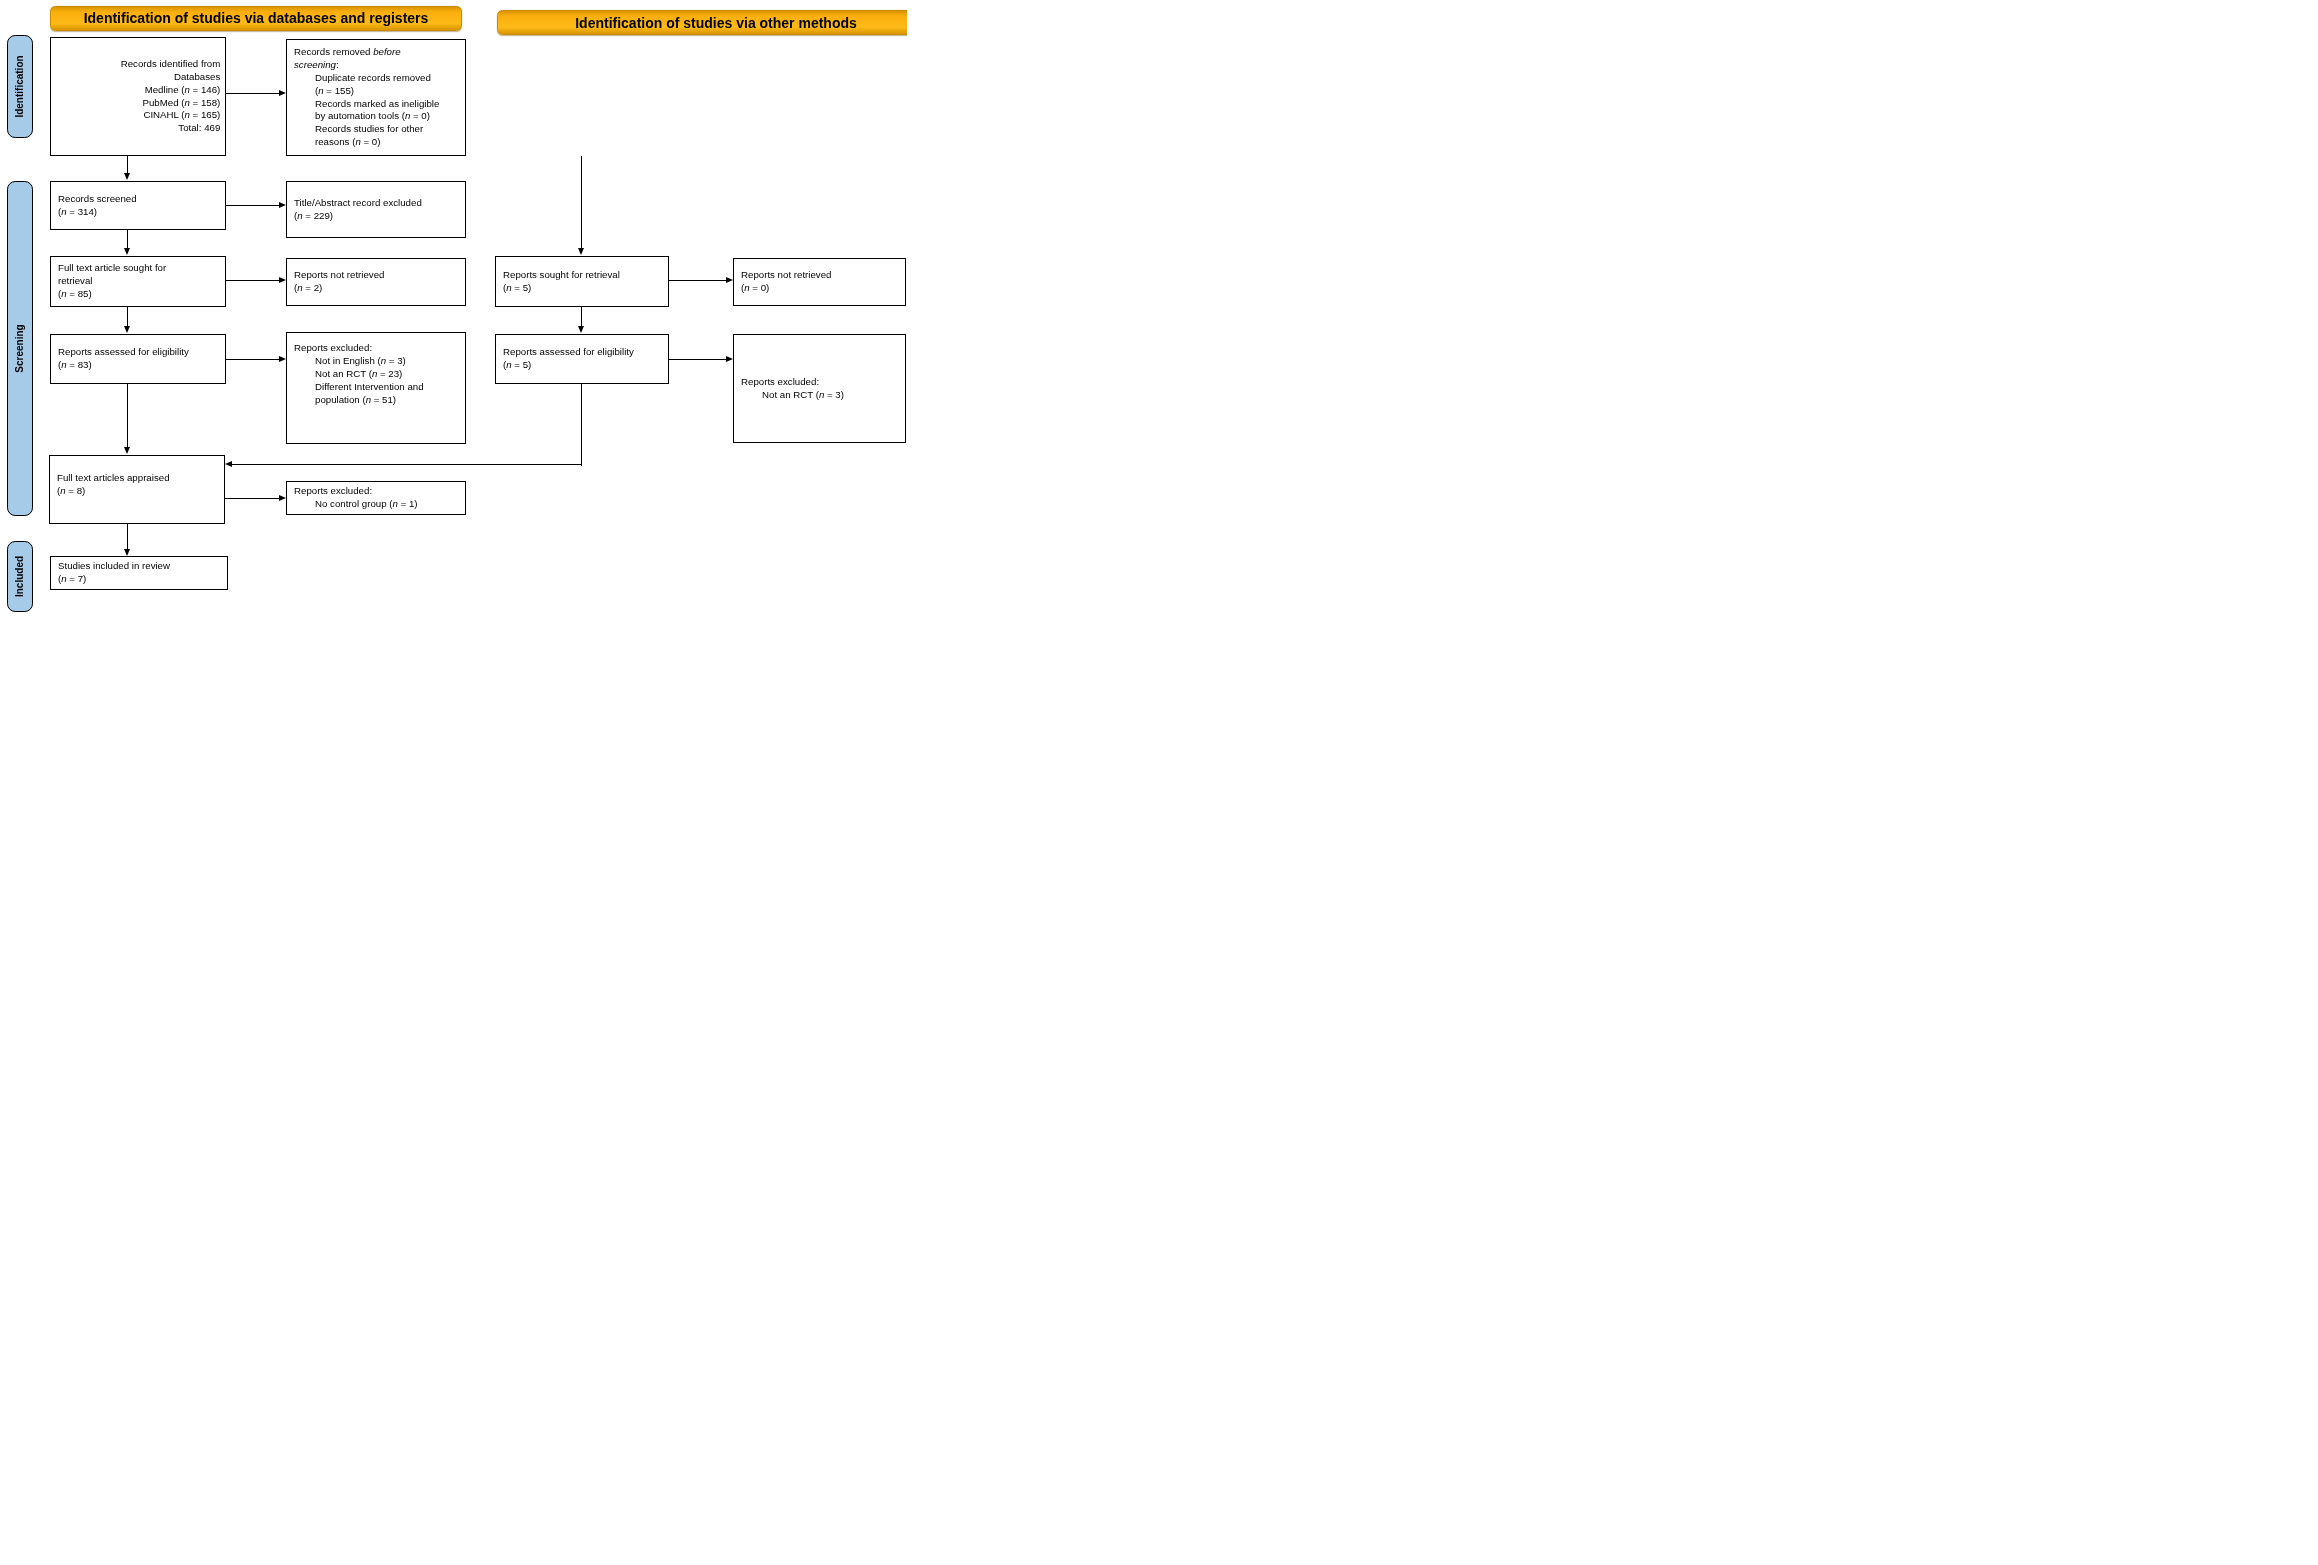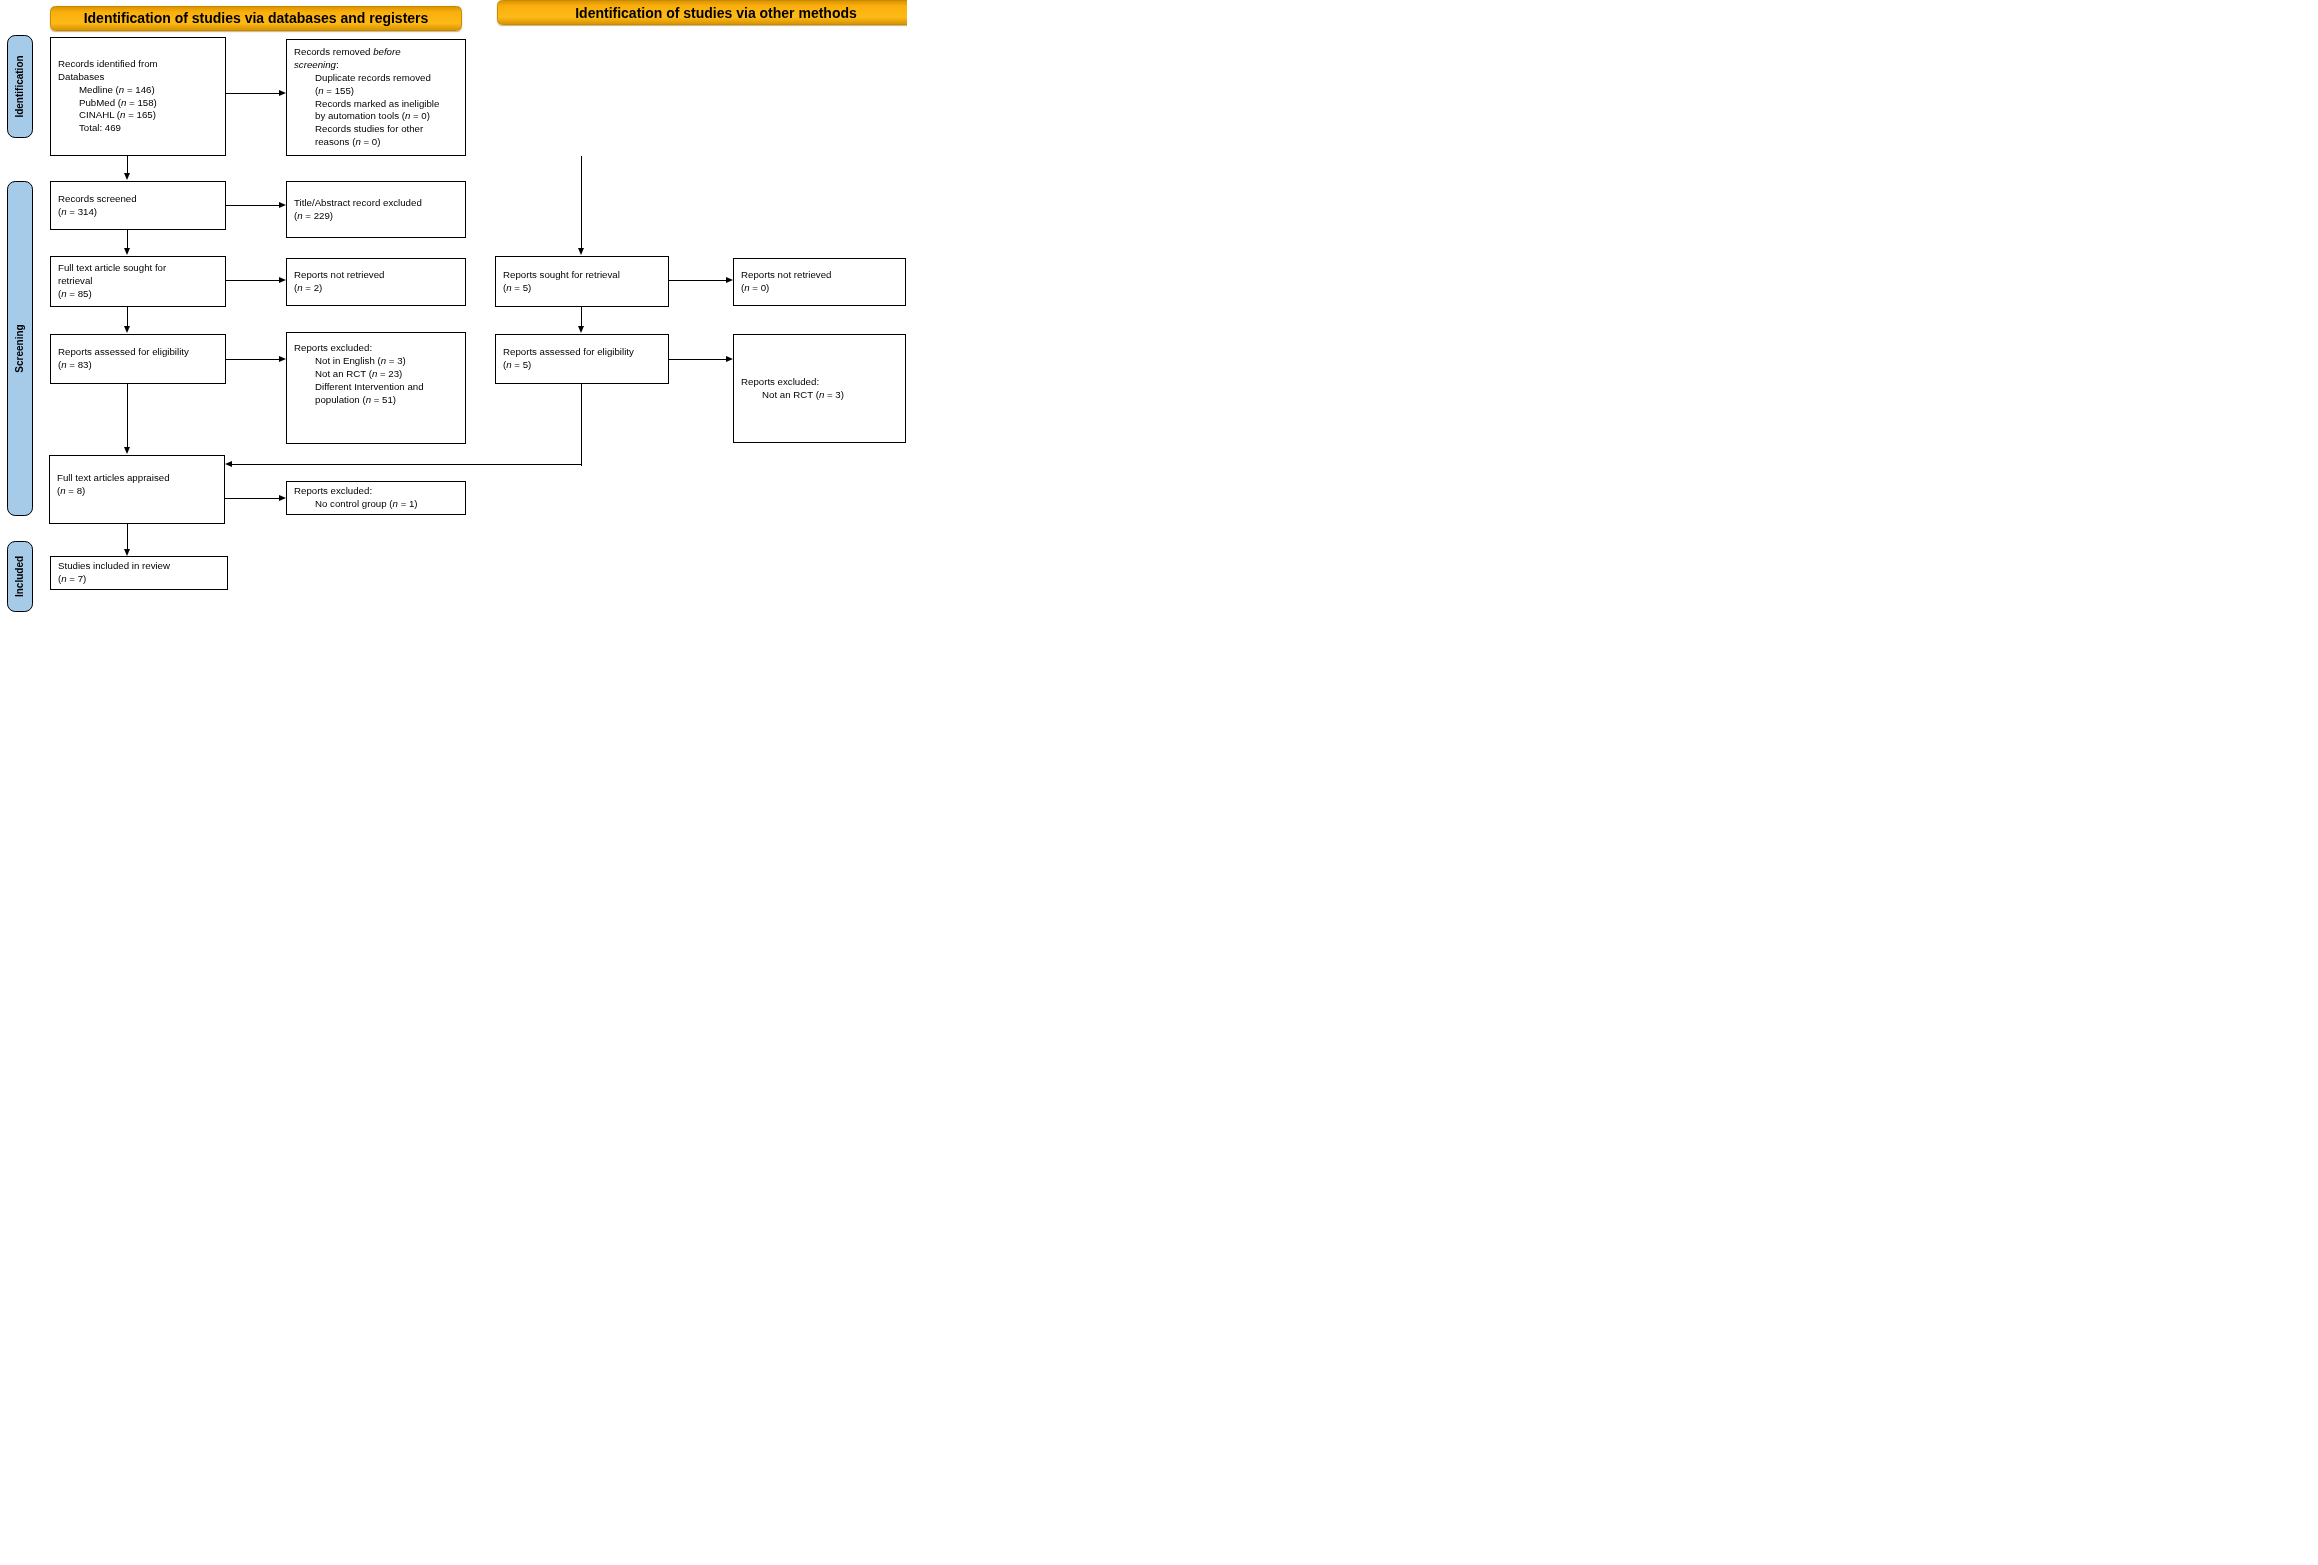--- a/index.html
+++ b/index.html
@@ -55,33 +55,33 @@
   .head-left{position:absolute;width:0;height:0;
     border-top:3.5px solid transparent;border-bottom:3.5px solid transparent;
     border-right:7.6px solid var(--line);}
 </style>
 </head>
 <body>
 
 <div class="canvas">
 
   <div class="banner" style="left:50px;top:5.9px;width:412px;">Identification of studies via databases and registers</div>
-  <div class="banner" style="left:497px;top:0;width:438px;">Identification of studies via other methods</div>
+  <div class="banner" style="left:497px;top:10px;width:438px;">Identification of studies via other methods</div>
 
   <div class="stage" style="top:35px;height:103px;">
     <span class="rot">Identification</span>
   </div>
   <div class="stage" style="top:181px;height:335px;">
     <span class="rot">Screening</span>
   </div>
   <div class="stage" style="top:541px;height:71px;">
     <span class="rot">Included</span>
   </div>
 
-  <div class="box" style="left:50px;top:37px;width:176px;height:119px;">
+  <div class="box" style="left:50px;top:37px;width:176px;height:119px;text-align:right;">
       <div class="ln"><span>Records identified from</span></div>
       <div class="ln"><span>Databases</span></div>
       <div class="ln ind"><span>Medline (</span><i>n</i><span> = 146)</span></div>
       <div class="ln ind"><span>PubMed (</span><i>n</i><span> = 158)</span></div>
       <div class="ln ind"><span>CINAHL (</span><i>n</i><span> = 165)</span></div>
       <div class="ln ind"><span>Total: 469</span></div>
     </div>
   <div class="box" style="left:50px;top:181px;width:176px;height:49px;">
       <div class="ln"><span>Records screened</span></div>
       <div class="ln"><span>(</span><i>n</i><span> = 314)</span></div>

